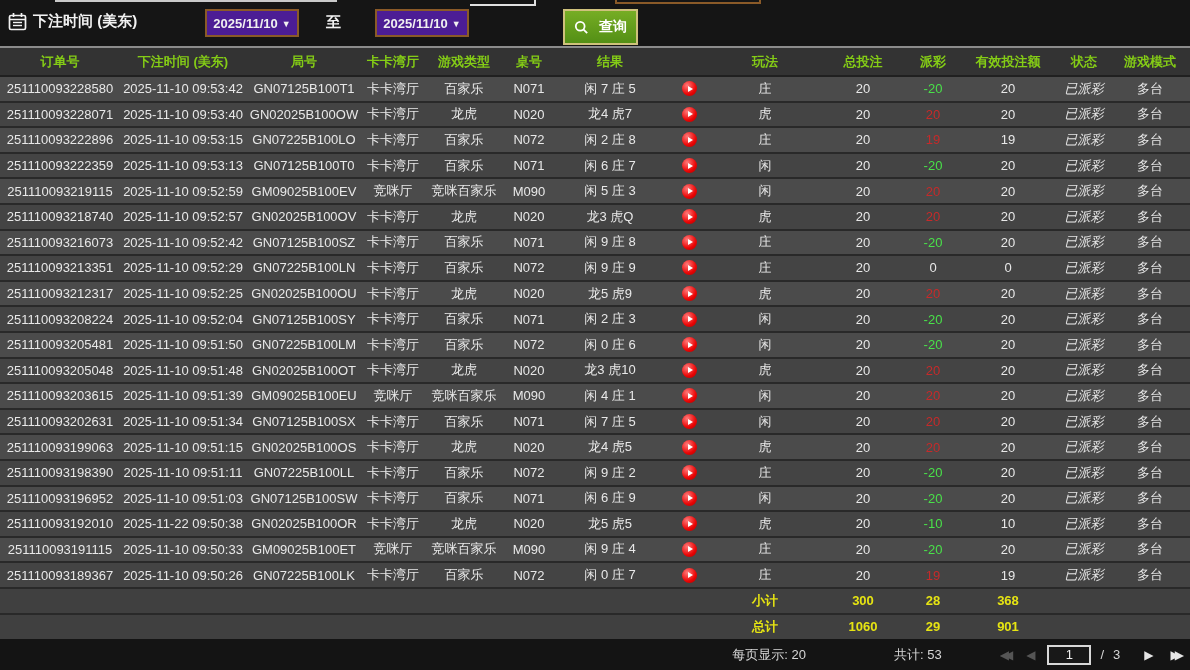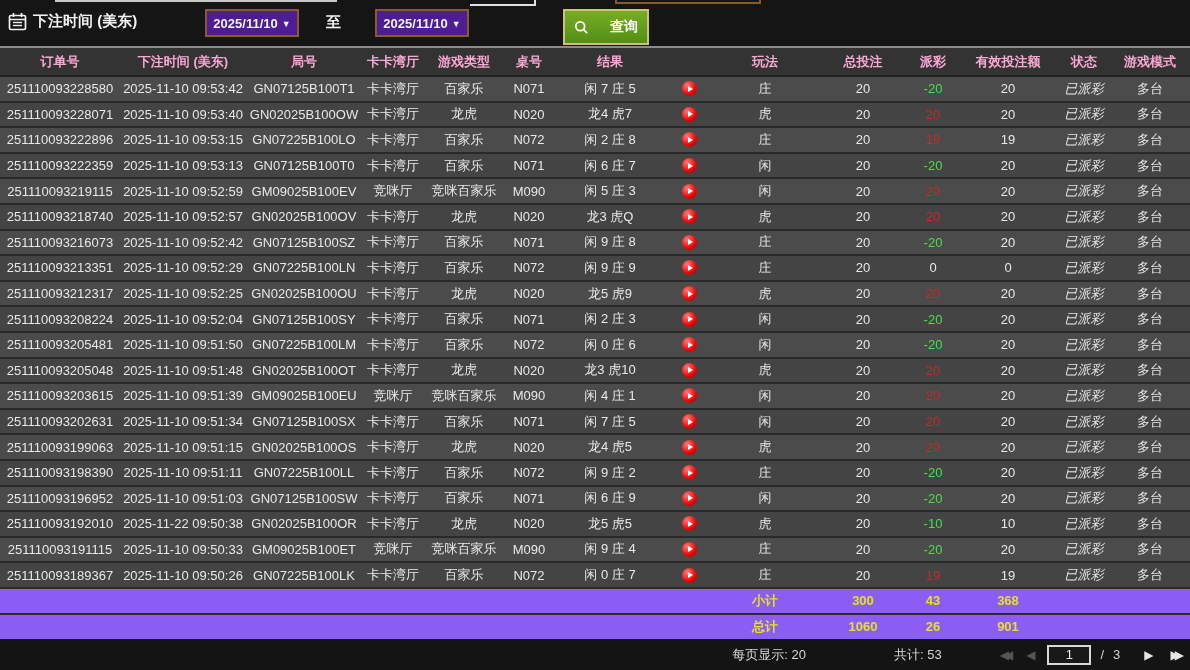--- a/index.html
+++ b/index.html
@@ -17,38 +17,38 @@
                   gap:6px; color:#f2f2f2; font-size:15px; font-weight:bold; }
   .date-select { position:absolute; top:9px; width:94px; height:28px; background:#4c1d95;
                  border:2px solid #8a5a28; color:#f0f0f0; font-size:13px; font-weight:bold;
                  display:flex; align-items:center; justify-content:center; gap:4px; cursor:pointer; }
   .date-select .caret { font-size:9px; margin-top:1px; }
   #dateFrom { left:205px; } #dateTo { left:375px; }
   .to-label { position:absolute; left:326px; top:13px; color:#f2f2f2; font-size:15px; font-weight:bold; }
   .search-btn { position:absolute; left:563px; top:9px; height:36px; padding:0 9px;
                 background:linear-gradient(#76ad24,#538f15); border:2px solid #cfc17c;
                 color:#fff; font-size:14px; font-weight:bold; display:flex; align-items:center;
-                gap:21px; cursor:pointer; }
+                gap:10px; cursor:pointer; }
 
   
   .grid { position:absolute; top:46px; left:0; width:1190px; height:593px;
           display:grid; background:#2a2a2a;
           grid-template-columns:120px 126px 116px 62px 80px 50px 112px 46px 106px 90px 50px 100px 52px 80px;
           grid-template-rows:29px repeat(20, 25.6px) 26px 26px;
           border-top:2px solid #8b8b8b;
           box-shadow:inset 3px 0 0 #252525, inset -4px 0 0 #252525; }
   .cell { display:flex; align-items:center; justify-content:center; font-size:13px;
           color:#e8e8e8; border-bottom:2px solid #292929; overflow:hidden; white-space:nowrap; }
-  .th   { background:#333333; color:#f9a8d4; font-weight:bold; border-bottom:2px solid #202020; }
+  .th   { background:#333333; color:#84cc16; font-weight:bold; border-bottom:2px solid #202020; }
   .r-even { background:#4b4b4b; }
   .r-odd  { background:#444444; }
   .green  { color:#49e049; }
   .red    { color:#c62a2a; }
   .status { color:#e5e5e5;font-style:italic; }
-  .foot   { background:#8b5cf6; color:#e6e412; font-weight:bold; }
+  .foot   { background:#404040; color:#e6e412; font-weight:bold; }
 
   .play-btn { width:15px; height:15px; border-radius:50%; border:none; cursor:pointer;
               background:radial-gradient(circle at 35% 30%, #ff7a7a, #ea0404 60%, #a80000);
               display:flex; align-items:center; justify-content:center; padding:0; }
   .play-tri { width:0; height:0; border-left:5px solid #fff;
               border-top:3px solid transparent; border-bottom:3px solid transparent; margin-left:2px; }
 
   
   .pagebar { position:absolute; left:0; bottom:0; width:1190px; height:31px; background:#141414;
              display:flex; align-items:center; justify-content:flex-end; color:#d6d6d6; font-size:13px; }
@@ -481,35 +481,35 @@
     <div class="cell foot"></div>
     <div class="cell foot"></div>
     <div class="cell foot"></div>
     <div class="cell foot"></div>
     <div class="cell foot"></div>
     <div class="cell foot"></div>
     <div class="cell foot"></div>
     <div class="cell foot"></div>
     <div class="cell foot">小计</div>
     <div class="cell foot">300</div>
-    <div class="cell foot">43</div>
+    <div class="cell foot">28</div>
     <div class="cell foot">368</div>
     <div class="cell foot"></div>
     <div class="cell foot"></div>
     <div class="cell foot"></div>
     <div class="cell foot"></div>
     <div class="cell foot"></div>
     <div class="cell foot"></div>
     <div class="cell foot"></div>
     <div class="cell foot"></div>
     <div class="cell foot"></div>
     <div class="cell foot"></div>
     <div class="cell foot">总计</div>
     <div class="cell foot">1060</div>
-    <div class="cell foot">26</div>
+    <div class="cell foot">29</div>
     <div class="cell foot">901</div>
     <div class="cell foot"></div>
     <div class="cell foot"></div>
   </div>
 
 <div class="pagebar">
   <span class="pp">每页显示: 20</span>
   <span class="tc">共计: 53</span>
   <button class="nav dim nav-first"><span class="dbl">◀◀</span></button>
   <button class="nav dim nav-prev"><span>◀</span></button>

